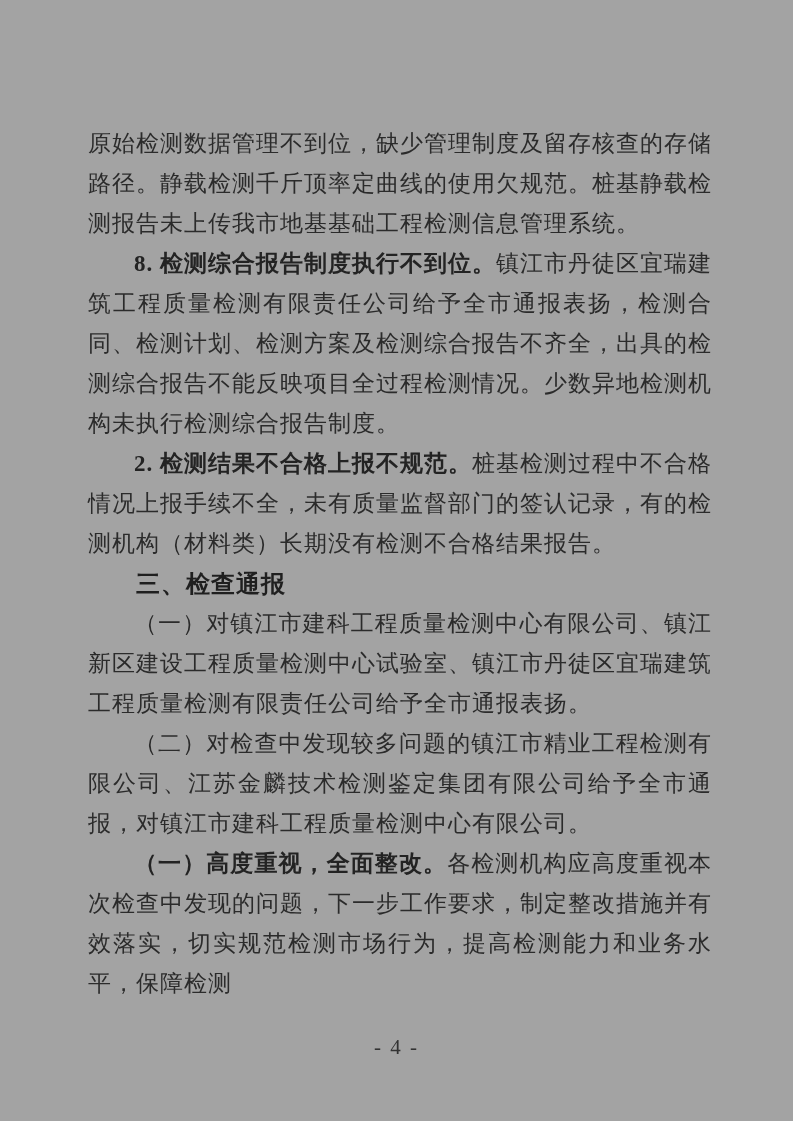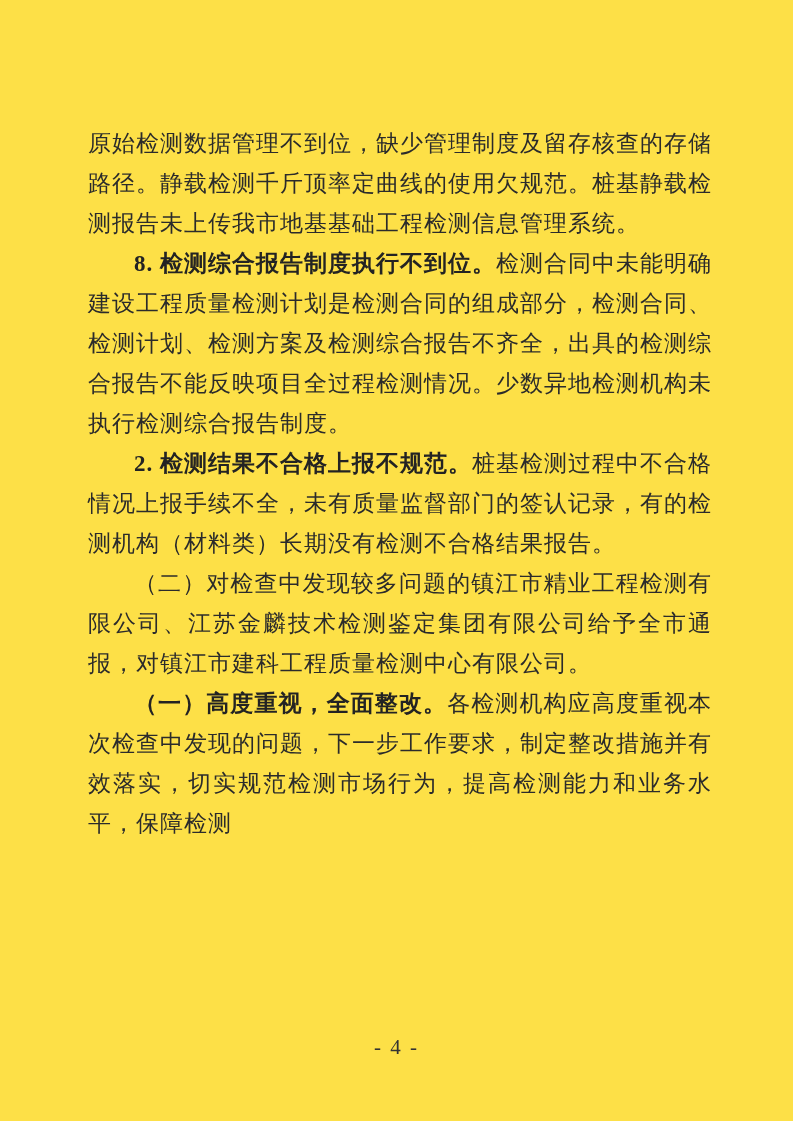--- a/index.html
+++ b/index.html
@@ -4,21 +4,21 @@
 <style>
   html, body {
     margin: 0;
     padding: 0;
     background: #ffffff;
   }
   .page {
     position: relative;
     width: 793px;
     height: 1121px;
-    background: #fde047;
+    background: #a3a3a3;
     overflow: hidden;
     font-family: "Liberation Serif", "DejaVu Serif", serif;
     color: #2b2b2b;
     text-decoration: underline;
   }
   .text-block {
     position: absolute;
     left: 88px;
     top: 124px;
     width: 624px;
@@ -63,25 +63,27 @@
   }
 </style>
 </head>
 <body>
 
 <div class="page">
   <div class="text-block">
 
     <p class="para">原始检测数据管理不到位，缺少管理制度及留存核查的存储路径。静载检测千斤顶率定曲线的使用欠规范。桩基静载检测报告未上传我市地基基础工程检测信息管理系统。</p>
 
-    <p class="para indent"><span class="lead">8. 检测综合报告制度执行不到位。</span><span>检测合同中未能明确建设工程质量检测计划是检测合同的组成部分，检测合同、检测计划、检测方案及检测综合报告不齐全，出具的检测综合报告不能反映项目全过程检测情况。少数异地检测机构未执行检测综合报告制度。</span></p>
+    <p class="para indent"><span class="lead">8. 检测综合报告制度执行不到位。</span><span>镇江市丹徒区宜瑞建筑工程质量检测有限责任公司给予全市通报表扬，检测合同、检测计划、检测方案及检测综合报告不齐全，出具的检测综合报告不能反映项目全过程检测情况。少数异地检测机构未执行检测综合报告制度。</span></p>
 
     <p class="para indent"><span class="lead">2. 检测结果不合格上报不规范。</span><span>桩基检测过程中不合格情况上报手续不全，未有质量监督部门的签认记录，有的检测机构（材料类）长期没有检测不合格结果报告。</span></p>
 
+    <h3 class="heading">三、检查通报</h3>
 
+    <p class="para indent">（一）对镇江市建科工程质量检测中心有限公司、镇江新区建设工程质量检测中心试验室、镇江市丹徒区宜瑞建筑工程质量检测有限责任公司给予全市通报表扬。</p>
 
     <p class="para indent">（二）对检查中发现较多问题的镇江市精业工程检测有限公司、江苏金麟技术检测鉴定集团有限公司给予全市通报，对镇江市建科工程质量检测中心有限公司。</p>
 
 
     <p class="para indent"><span class="lead">（一）高度重视，全面整改。</span><span>各检测机构应高度重视本次检查中发现的问题，下一步工作要求，制定整改措施并有效落实，切实规范检测市场行为，提高检测能力和业务水平，保障检测</span></p>
 
   </div>
 
   <div class="page-number">- 4 -</div>
 </div>

